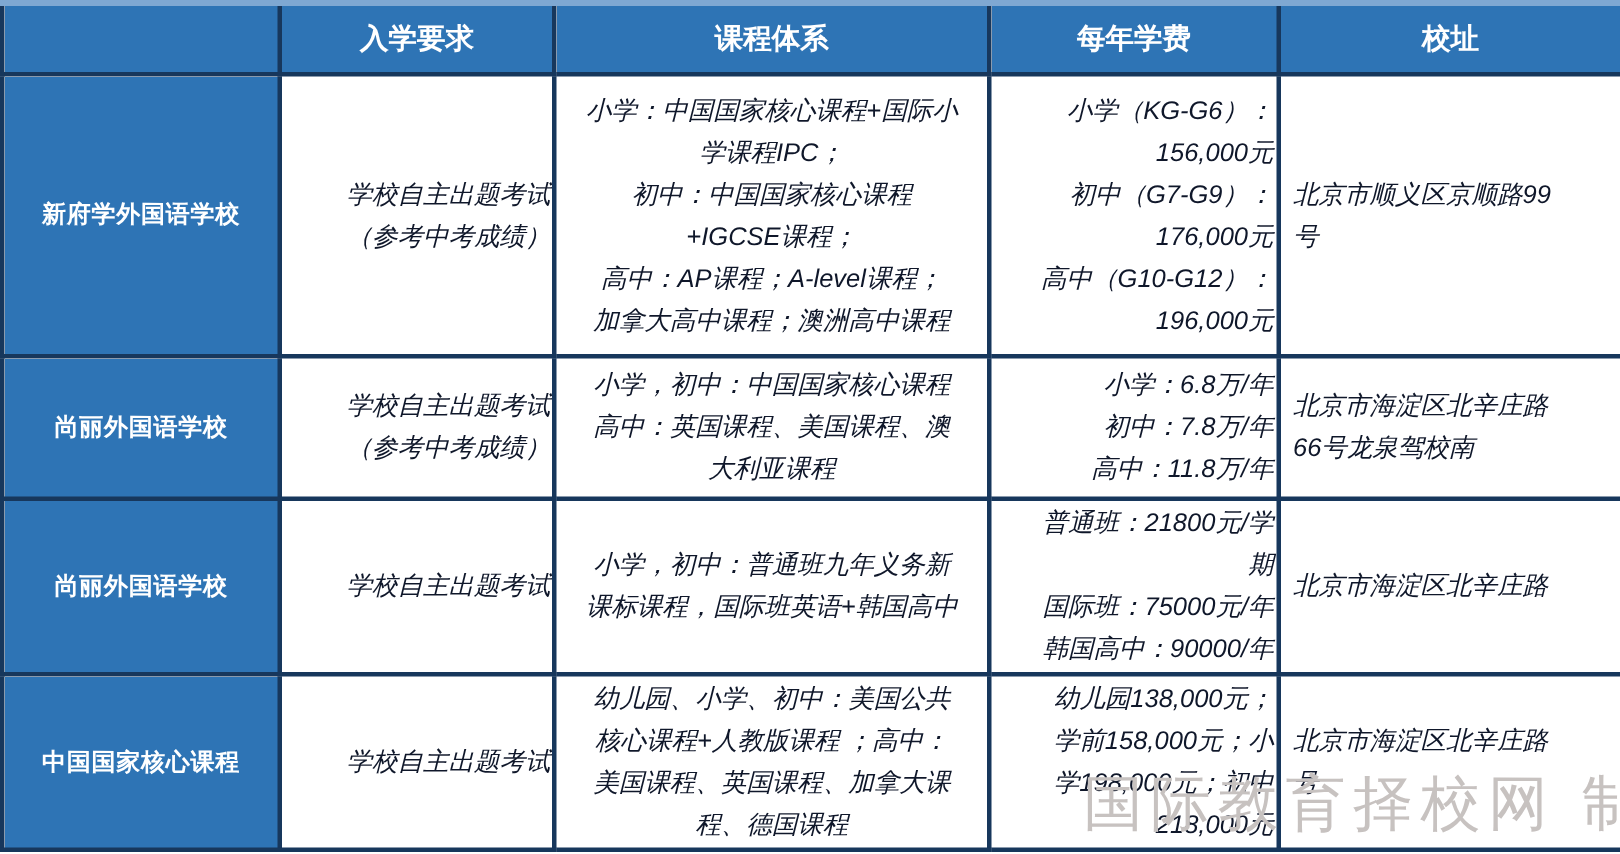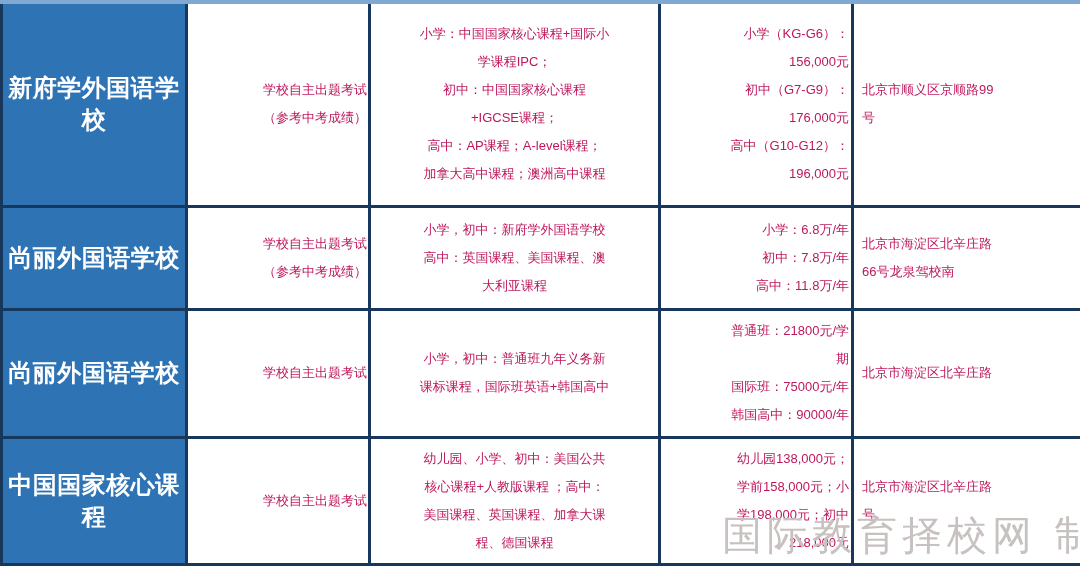--- a/index.html
+++ b/index.html
@@ -40,27 +40,28 @@
   tr.r-2 { height: 112px; }
   tr.r-3 { height: 110px; }
   
   .blue-cell {
     background: #2e74b5;
     color: #ffffff;
     text-align: center;
     font-weight: bold;
   }
   th.blue-cell { font-size: 19px; }
-  td.school-cell { font-size: 24px; letter-spacing: 0.5px; }
+  td.school-cell { font-size: 16px; letter-spacing: 0.5px; }
   
   .body-cell {
     background: #ffffff;
-    color: #be185d;
-    font-size: 13px;
+    color: #0f172a;
+    font-size: 17px;
     line-height: 28px;
+    font-style: italic;
   }
   .cell-admission  { text-align: right; }
   .cell-curriculum { text-align: center; }
   .cell-tuition    { text-align: right; padding-left: 9px; padding-right: 2px; }
   tr.r-3 .cell-tuition { text-align: right; padding-left: 2px; }
   .cell-address    { text-align: left; padding-left: 8px; padding-right: 4px; }
   
   .top-strip {
     position: absolute;
     left: 0; top: 0;
@@ -89,20 +90,27 @@
 
   <table class="school-table">
     <colgroup>
       <col class="c-school">
       <col class="c-admission">
       <col class="c-curriculum">
       <col class="c-tuition">
       <col class="c-address">
     </colgroup>
     <tbody>
+      <tr class="r-header">
+        <th class="blue-cell"></th>
+        <th class="blue-cell">入学要求</th>
+        <th class="blue-cell">课程体系</th>
+        <th class="blue-cell">每年学费</th>
+        <th class="blue-cell">校址</th>
+      </tr>
 
       <tr class="r-0">
         <td class="blue-cell school-cell">新府学外国语学校</td>
         <td class="body-cell cell-admission">学校自主出题考试
 （参考中考成绩）</td>
         <td class="body-cell cell-curriculum">小学：中国国家核心课程+国际小
 学课程IPC；
 初中：中国国家核心课程
 +IGCSE课程；
 高中：AP课程；A-level课程；
@@ -114,21 +122,21 @@
 高中（G10-G12）：
 196,000元</td>
         <td class="body-cell cell-address">北京市顺义区京顺路99
 号</td>
       </tr>
 
       <tr class="r-1">
         <td class="blue-cell school-cell">尚丽外国语学校</td>
         <td class="body-cell cell-admission">学校自主出题考试
 （参考中考成绩）</td>
-        <td class="body-cell cell-curriculum">小学，初中：新府学外国语学校
+        <td class="body-cell cell-curriculum">小学，初中：中国国家核心课程
 高中：英国课程、美国课程、澳
 大利亚课程</td>
         <td class="body-cell cell-tuition">小学：6.8万/年
 初中：7.8万/年
 高中：11.8万/年</td>
         <td class="body-cell cell-address">北京市海淀区北辛庄路
 66号龙泉驾校南</td>
       </tr>
 
       <tr class="r-2">

